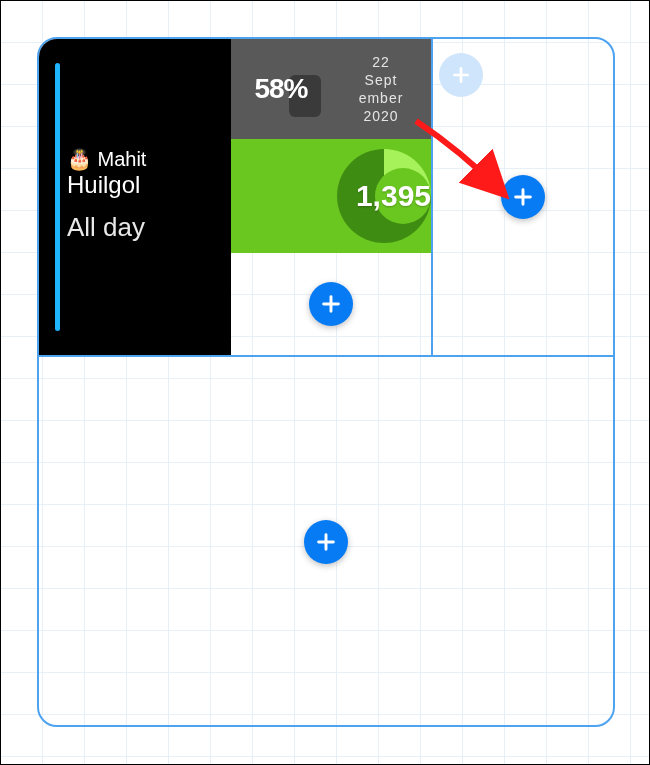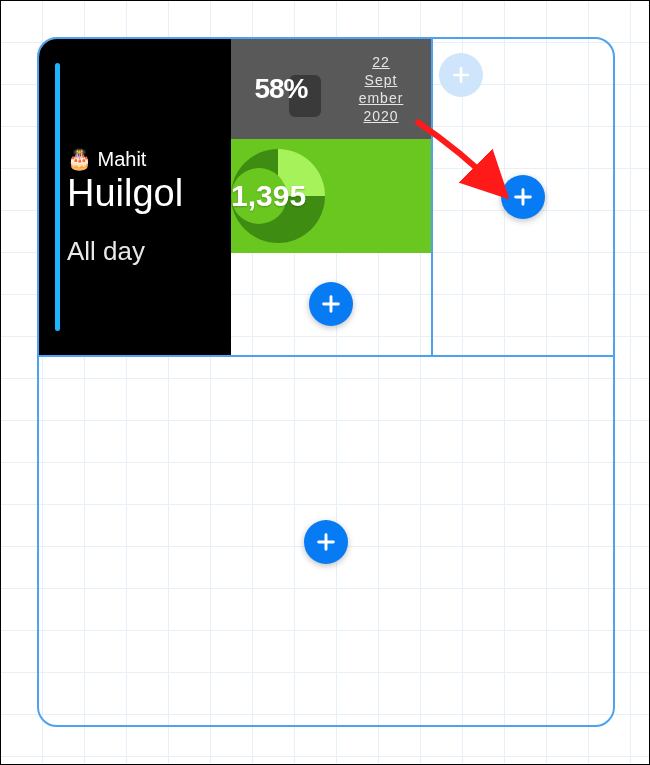--- a/index.html
+++ b/index.html
@@ -45,22 +45,22 @@
       background: #1eb4ff;
       border-radius: 3px;
     }
     .cal-content {
       position: absolute;
       left: 28px;
       top: 108px;
       color: #fff;
     }
     .cal-line1 { font-size: 20px; line-height: 1.2; }
-    .cal-line2 { font-size: 38px; line-height: 1.2; }
-    .cal-line3 { font-size: 26px; line-height: 1.3; color: #e8e8e8; margin-top: 18px; }
+    .cal-line2 { font-size: 24px; line-height: 1.2; }
+    .cal-line3 { font-size: 26px; line-height: 1.3; color: #e8e8e8; margin-top: 11px; }
 
     .mid-col {
       width: 202px;
       display: flex;
       flex-direction: column;
       border-right: 2px solid #4ea3f0;
     }
     .mid-top {
       height: 100px;
       display: flex;
@@ -98,30 +98,29 @@
       align-items: center;
       justify-content: center;
       text-align: center;
     }
     .date-text {
       color: #e5e5e5;
       font-size: 14px;
       line-height: 1.3;
       letter-spacing: 1px;
       white-space: pre-line;
-      text-decoration: underline;
     }
     .activity-widget {
       flex: 0 0 114px;
       height: 114px;
       background: #6ac720;
       position: relative;
       display: flex;
       align-items: center;
-      justify-content: flex-start;
+      justify-content: flex-end;
     }
     .ring-outer {
       position: absolute;
       width: 94px;
       height: 94px;
       border-radius: 50%;
       background: conic-gradient(#a6f25a 0deg 90deg, #3f8c12 90deg 360deg);
     }
     .ring-inner {
       position: absolute;

